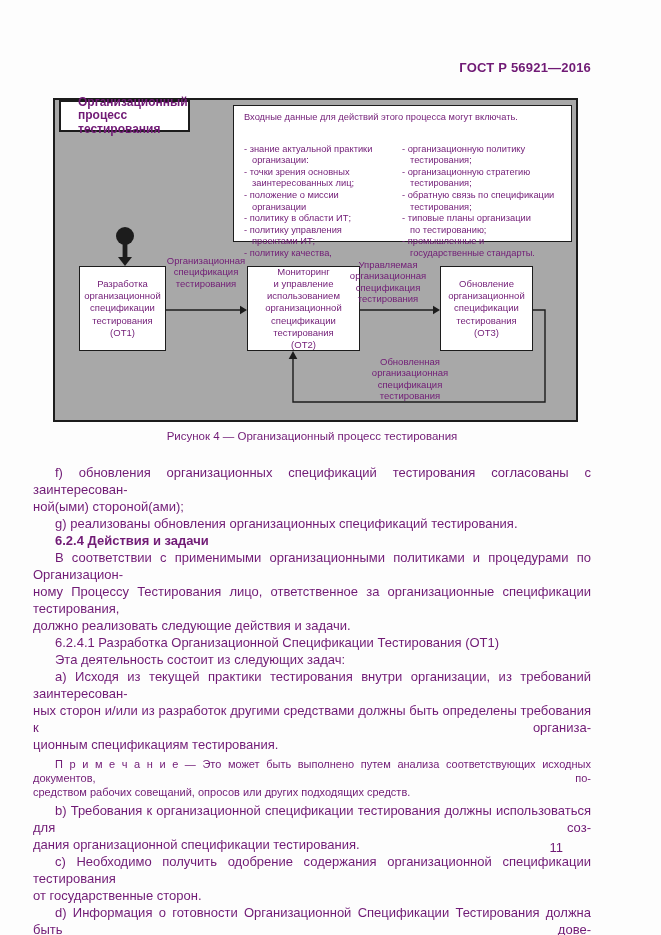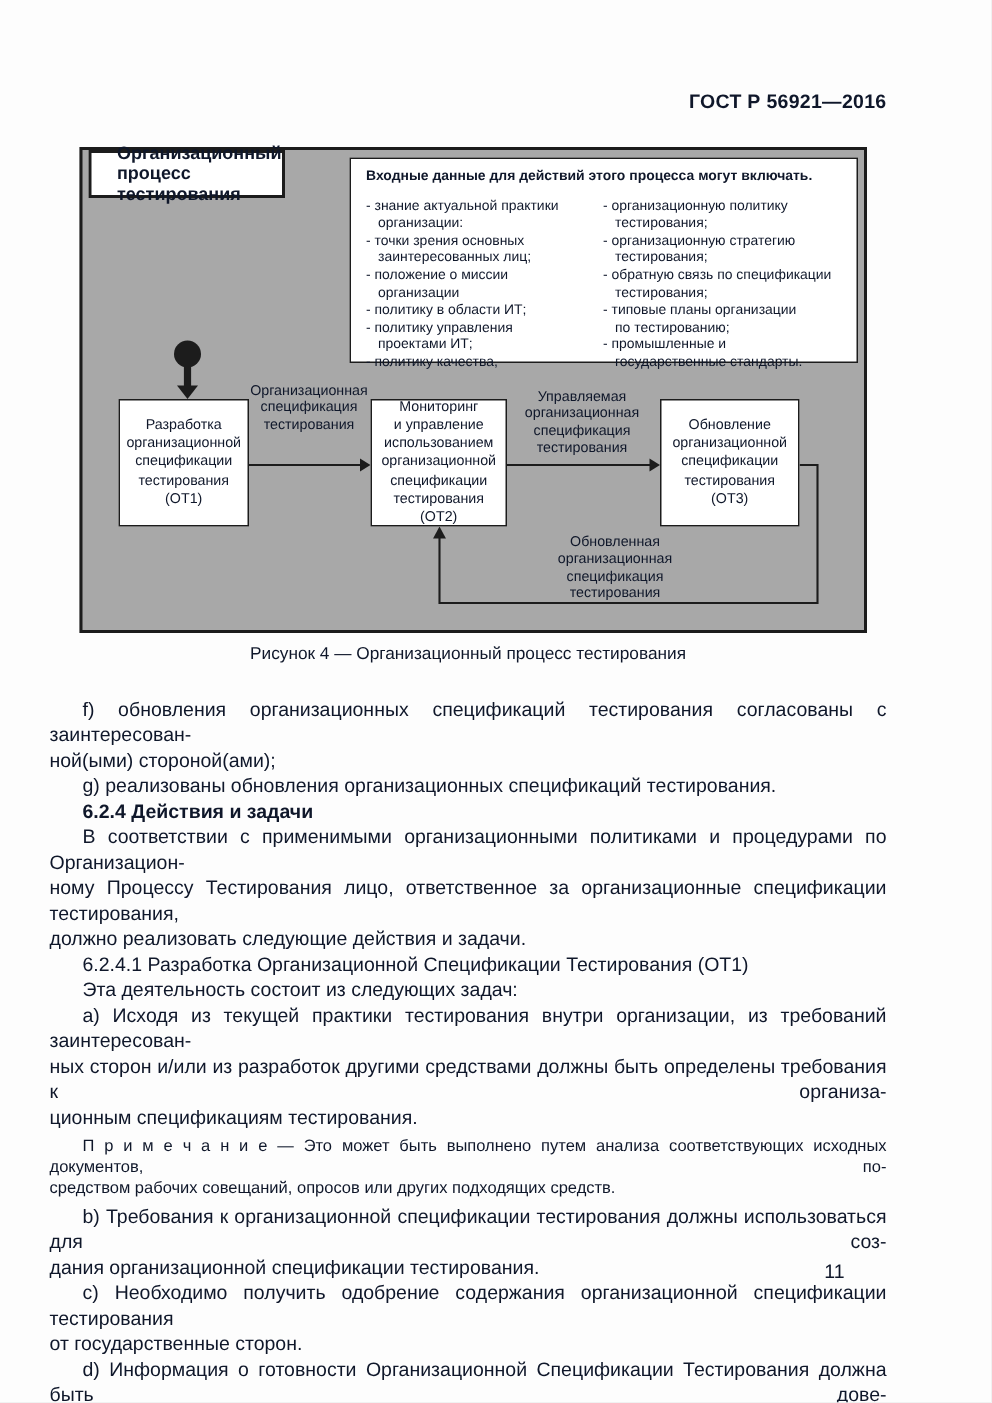--- a/index.html
+++ b/index.html
@@ -1,18 +1,18 @@
 <!DOCTYPE html>
 <html><head>
 <meta charset="utf-8">
 <style>
   html,body{margin:0;padding:0;background:#e8e8e8;}
   .page{
     position:relative;width:661px;height:935px;background:#fdfdfd;
-    font-family:"Liberation Sans",sans-serif;color:#0f172a;overflow:hidden;
+    font-family:"Liberation Sans",sans-serif;color:#701a75;overflow:hidden;
   }
   
   .doc-header{
     position:absolute;left:33px;top:60px;width:558px;
     text-align:right;font-size:13px;font-weight:bold;letter-spacing:.2px;
   }
   
   .diagram{
     position:absolute;left:53px;top:98px;width:521px;height:320px;
     border:2px solid #1c1c1c;background:#a8a8a8;
@@ -21,31 +21,31 @@
   .dg-box{position:absolute;z-index:2;background:#fff;border:1.5px solid #1c1c1c;box-sizing:border-box;}
   .title-box{
     left:4px;top:0;width:131px;height:32px;border-width:2px;
     font-weight:bold;font-size:12px;line-height:13.5px;padding:2px 17px;
     display:flex;align-items:center;white-space:pre-line;
   }
   .input-box{
     left:178px;top:5px;width:339px;height:137px;
     padding:6px 8px 0 10px;font-size:9.3px;line-height:11.6px;
   }
-  .input-title{margin-bottom:8px;font-weight:bold;}
+  .input-title{margin-bottom:20px;}
   .input-cols{display:flex;}
   .col-left{width:158px;flex:none;}
   .col-right{flex:1;}
   .item{white-space:pre-line;padding-left:8px;text-indent:-8px;}
   .flow-box{
     width:87px;height:85px;display:flex;align-items:center;justify-content:center;
     text-align:center;font-size:9.5px;line-height:12.1px;white-space:pre-line;
   }
   .ot1{left:24px;top:166px;}
-  .ot2{left:192px;top:166px;width:91px;}
+  .ot2{left:192px;top:166px;width:113px;}
   .ot3{left:385px;top:166px;width:93px;}
   .flow-label{
     position:absolute;z-index:2;width:100px;text-align:center;
     font-size:9.5px;line-height:11.4px;white-space:pre-line;
   }
   .lbl1{left:101px;top:155px;}
   .lbl2{left:283px;top:159px;}
   .lbl3{left:305px;top:256px;}
   
   .fig-caption{

